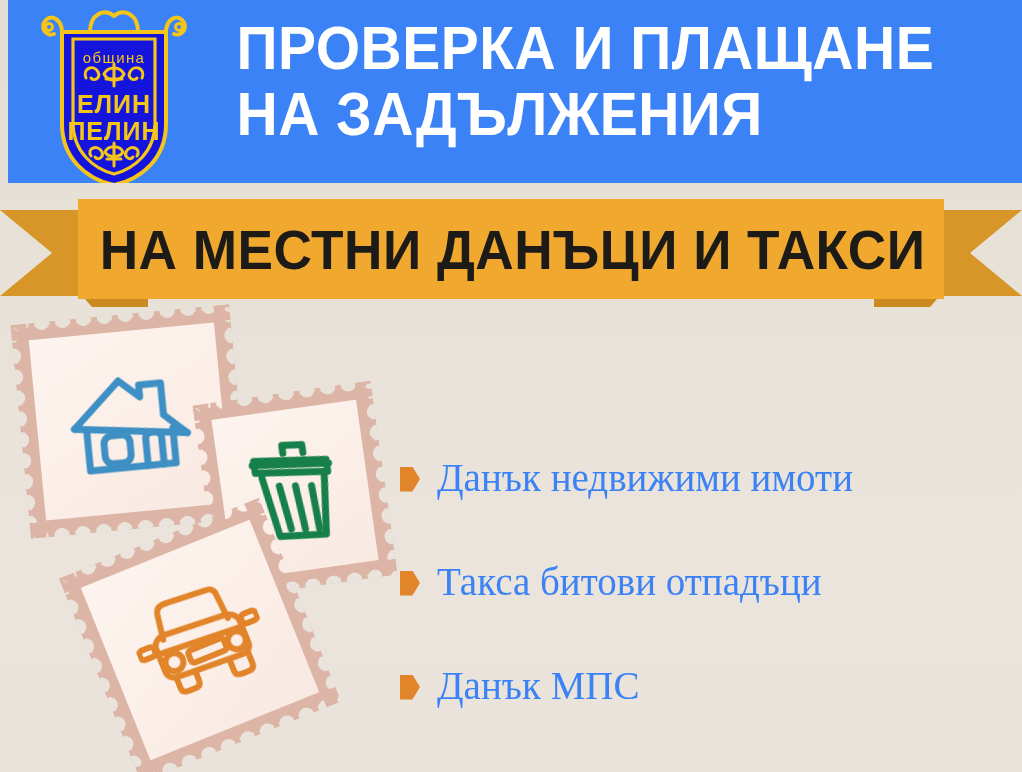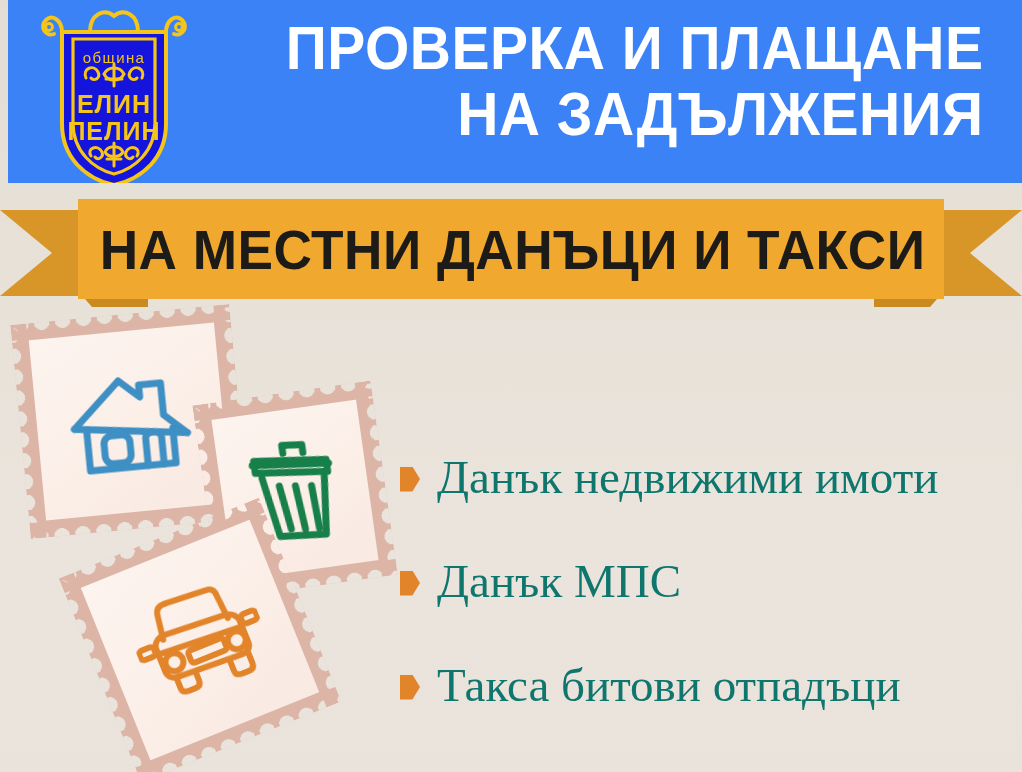--- a/index.html
+++ b/index.html
@@ -35,21 +35,21 @@
     height: 185px;
   }
   .logo svg { display: block; width: 100%; height: 100%; }
 
   
   .title-block {
     position: absolute;
     left: 196px;
     top: 18px;
     width: 812px;
-    text-align: right;
+    text-align: left;
     color: #ffffff;
     line-height: 0.96;
   }
   .title-line {
     display: block;
     font-family: "Liberation Sans", sans-serif;
     font-weight: bold;
     font-size: 62px;
     letter-spacing: 0.5px;
     transform: scaleX(0.92);
@@ -187,22 +187,22 @@
     flex: 0 0 auto;
     width: 20px;
     height: 25px;
     background: #e2842a;
     clip-path: polygon(0 0, 62% 0, 100% 50%, 62% 100%, 0 100%);
     margin-right: 17px;
     margin-top: 4px;
   }
   .list-label {
     font-family: "Liberation Serif", serif;
-    font-size: 47px;
-    color: #0f766e;
+    font-size: 39px;
+    color: #3b82f6;
     white-space: nowrap;
     line-height: 1;
   }
 </style>
 </head>
 <body>
 
 <div class="header">
 
   <div class="logo">
@@ -310,19 +310,19 @@
   </div>
 </div>
 
 <div class="list">
   <div class="list-item">
     <span class="bullet"></span>
     <span class="list-label">Данък недвижими имоти</span>
   </div>
   <div class="list-item">
     <span class="bullet"></span>
-    <span class="list-label">Данък МПС</span>
+    <span class="list-label">Такса битови отпадъци</span>
   </div>
   <div class="list-item">
     <span class="bullet"></span>
-    <span class="list-label">Такса битови отпадъци</span>
+    <span class="list-label">Данък МПС</span>
   </div>
 </div>
 
 </body></html>

